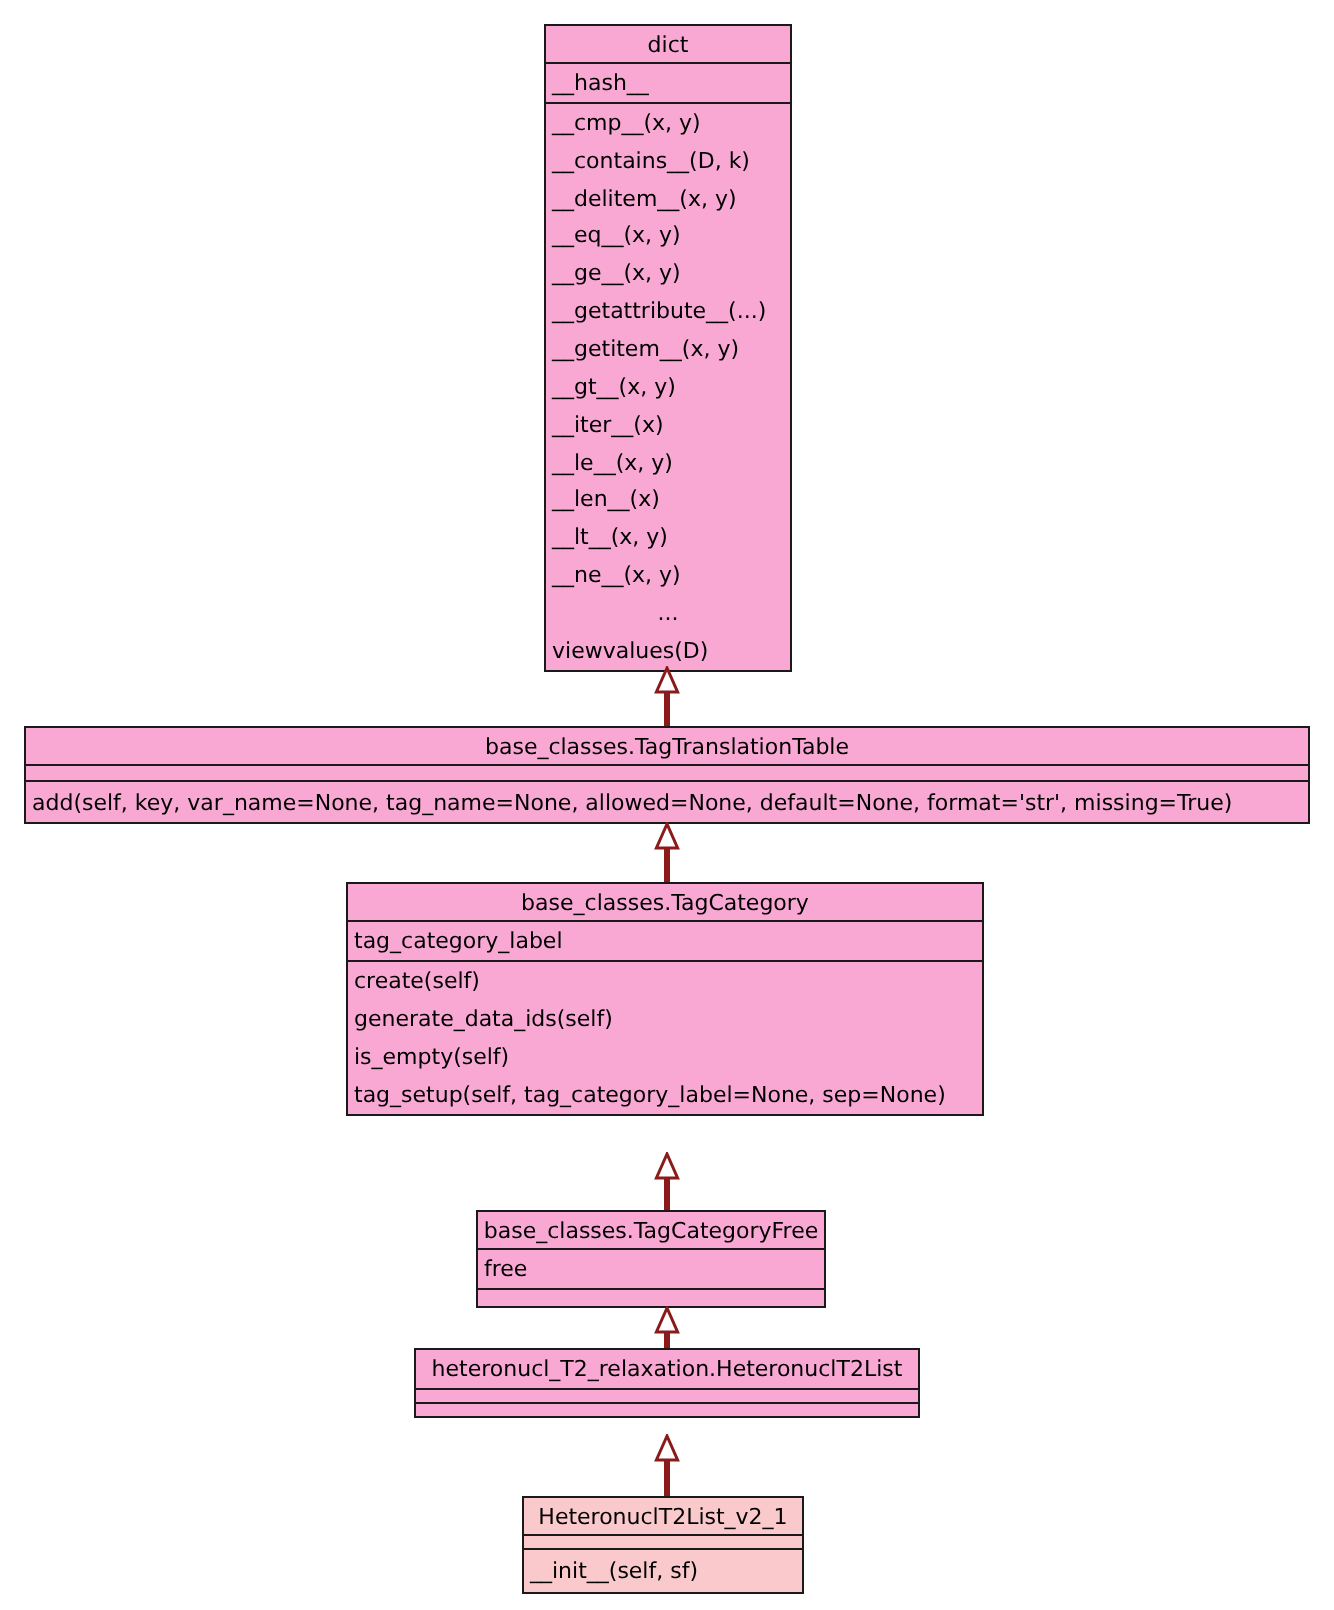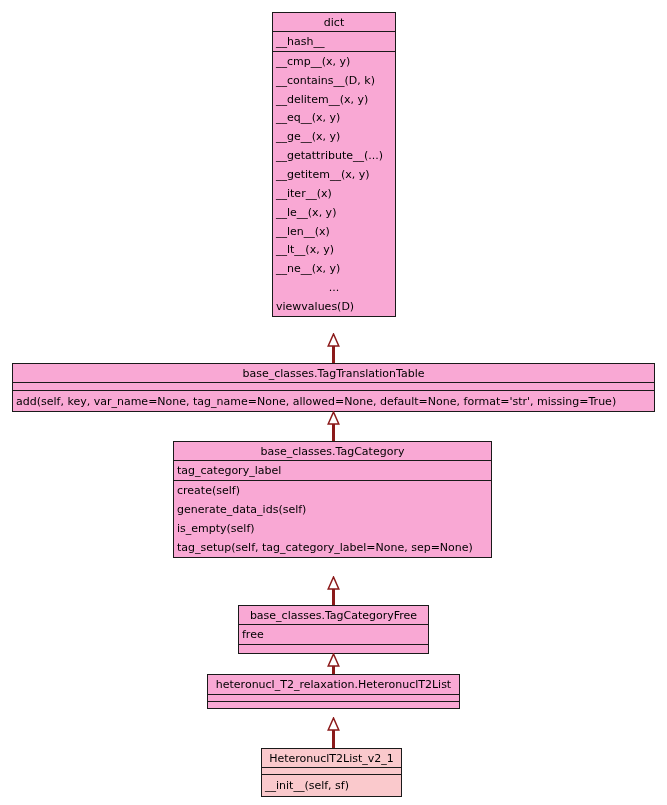--- a/index.html
+++ b/index.html
@@ -29,21 +29,21 @@
   .b-ttt{left:12px;top:363px;width:643px;}
   .b-ttt .sec-title{height:18px;}
   .b-ttt .sec-attr{height:7px;}
   .b-ttt .sec-methods .mrow{height:20px;}
 
   .b-tc{left:173px;top:441px;width:319px;}
   .b-tc .sec-title{height:18px;}
   .b-tc .sec-attr .mrow{height:19px;}
   .b-tc .sec-methods .mrow{height:19px;}
 
-  .b-tcf{left:238px;top:605px;width:191px;}
+  .b-tcf{left:238px;top:605px;width:175px;}
   .b-tcf .sec-title{height:18px;}
   .b-tcf .sec-attr .mrow{height:19px;}
   .b-tcf .sec-methods{height:8px;}
 
   .b-ht{left:207px;top:674px;width:253px;}
   .b-ht .sec-title{height:19px;}
   .b-ht .sec-attr{height:6px;}
   .b-ht .sec-methods{height:6px;}
 
   .b-v21{left:261px;top:748px;width:141px;}
@@ -62,20 +62,21 @@
       <div class="mrow">__hash__</div>
     </div>
     <div class="sec sec-methods">
       <div class="mrow">__cmp__(x, y)</div>
       <div class="mrow">__contains__(D, k)</div>
       <div class="mrow">__delitem__(x, y)</div>
       <div class="mrow">__eq__(x, y)</div>
       <div class="mrow">__ge__(x, y)</div>
       <div class="mrow">__getattribute__(...)</div>
       <div class="mrow">__getitem__(x, y)</div>
+      <div class="mrow">__gt__(x, y)</div>
       <div class="mrow">__iter__(x)</div>
       <div class="mrow">__le__(x, y)</div>
       <div class="mrow">__len__(x)</div>
       <div class="mrow">__lt__(x, y)</div>
       <div class="mrow">__ne__(x, y)</div>
       <div class="mrow center">...</div>
       <div class="mrow">viewvalues(D)</div>
     </div>
   </div>
 

